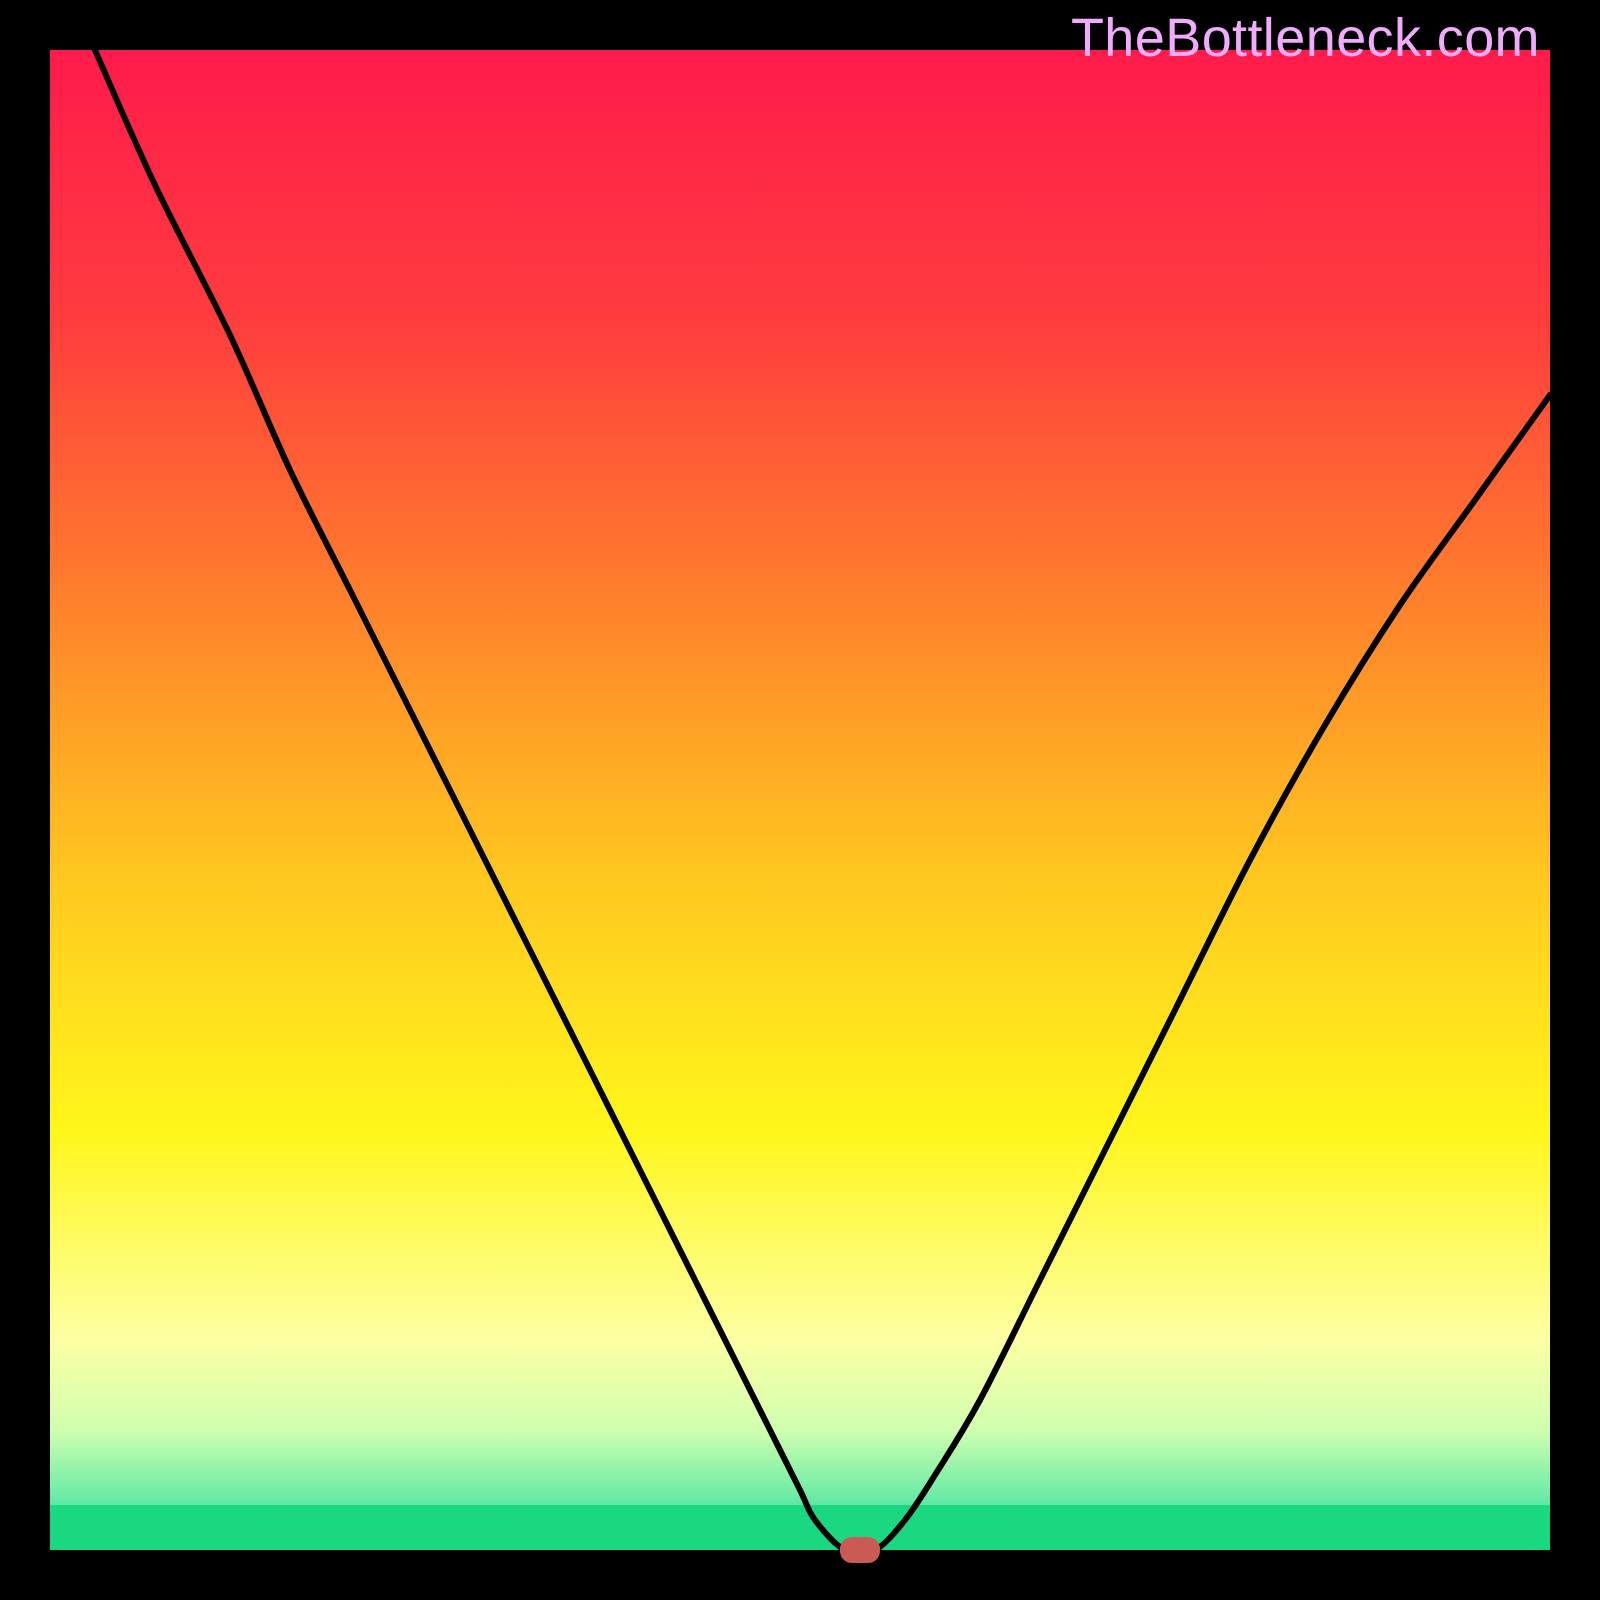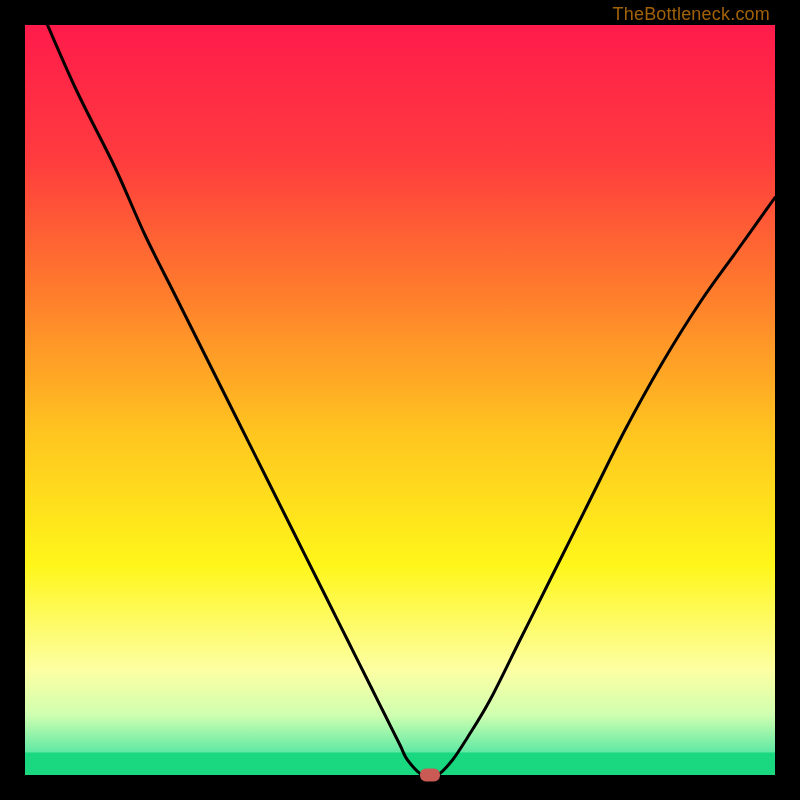--- a/index.html
+++ b/index.html
@@ -23,22 +23,22 @@
     position: absolute;
     left: 0;
     top: 0;
     width: 750px;
     height: 750px;
   }
   .watermark {
     position: absolute;
     top: 4px;
     right: 30px;
-    color: #a16207;
-    font-size: 18px;
+    color: #f0abfc;
+    font-size: 27px;
     font-weight: 500;
     letter-spacing: 0.2px;
   }
   .marker {
     position: absolute;
     width: 20px;
     height: 13px;
     background: #c95a54;
     border-radius: 6px;
     transform: translate(-50%, -50%);

